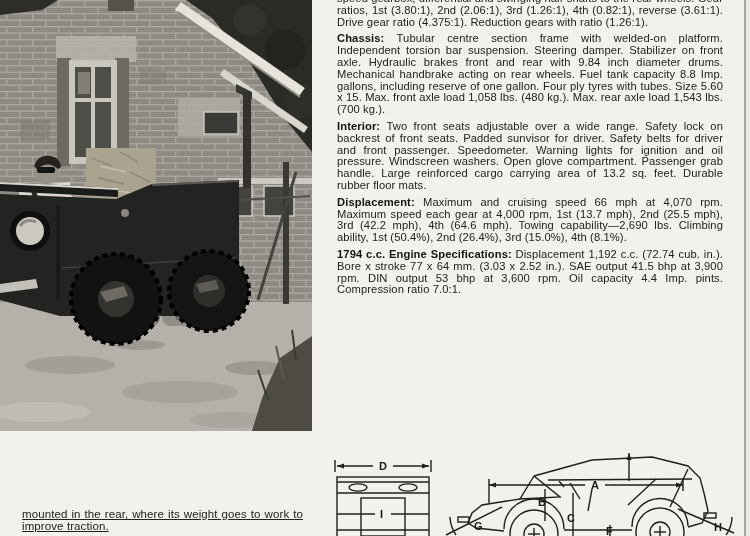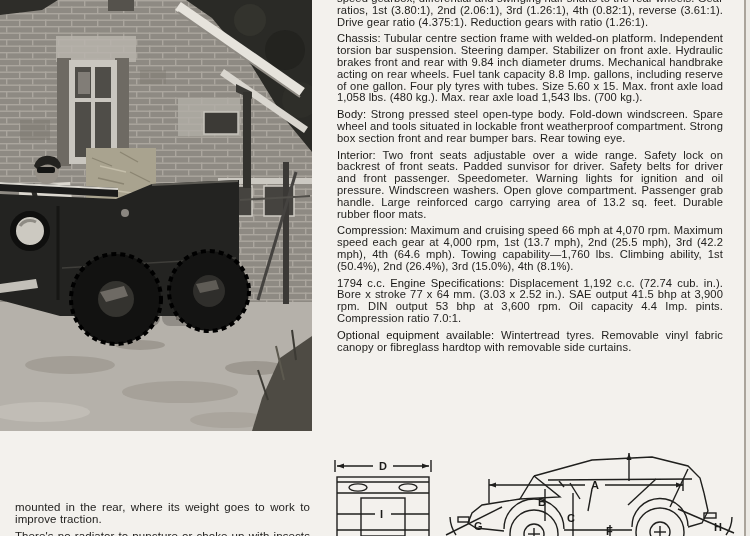--- a/index.html
+++ b/index.html
@@ -9,27 +9,27 @@
     font-family:"Liberation Sans","DejaVu Sans",sans-serif;
     color:#1d1c1a;
   }
   .photo{position:absolute;left:0;top:0;width:312px;height:431px;}
   .spec-col{
     position:absolute;left:337px;top:-7px;width:386px;
     font-size:11.2px;line-height:11.8px;letter-spacing:.1px;
     text-align:justify;color:#232220;
   }
   .spec-col p{margin:0 0 5px 0;}
-  .spec-col b{font-weight:400;color:#161512;}
+  .spec-col b{font-weight:700;color:#161512;}
   .bottom-copy{
     position:absolute;left:10px;top:496px;width:305px;
     font-size:11.5px;line-height:12.2px;letter-spacing:.1px;
     text-align:justify;color:#232220;
   }
-  .bottom-copy p{margin:5px;}
+  .bottom-copy p{margin:12px;text-decoration:underline;}
   .front-diagram{position:absolute;left:331px;top:456px;}
   .side-diagram{position:absolute;left:442px;top:451px;}
   .page-edge{position:absolute;left:744px;top:0;width:2px;height:536px;background:#aaa49b;}
   .edge-paper{position:absolute;left:746px;top:0;width:4px;height:536px;background:#eceae5;}
   svg text.dim{font-family:"Liberation Sans","DejaVu Sans",sans-serif;font-weight:700;font-size:11px;fill:#1b1b19;}
 </style>
 </head>
 <body>
 
 <div class="page">
@@ -175,25 +175,23 @@
       <circle cx="209" cy="291" r="40" fill="#141413"></circle>
       <circle cx="209" cy="291" r="40" fill="none" stroke="#000000" stroke-width="4" stroke-dasharray="5,4"></circle>
       <circle cx="209" cy="291" r="16" fill="#2f2e2b"></circle>
       <polygon points="196,284 216,280 219,289 200,293" fill="#5f5c56"></polygon>
     </g>
   </svg>
 
   <div class="spec-col">
     <p><b></b><span>speed gearbox, differential and swinging half-shafts to the rear wheels. Gear ratios, 1st (3.80:1), 2nd (2.06:1), 3rd (1.26:1), 4th (0.82:1), reverse (3.61:1). Drive gear ratio (4.375:1). Reduction gears with ratio (1.26:1).</span></p>
     <p><b>Chassis:</b><span> Tubular centre section frame with welded-on platform. Independent torsion bar suspension. Steering damper. Stabilizer on front axle. Hydraulic brakes front and rear with 9.84 inch diameter drums. Mechanical handbrake acting on rear wheels. Fuel tank capacity 8.8 Imp. gallons, including reserve of one gallon. Four ply tyres with tubes. Size 5.60 x 15. Max. front axle load 1,058 lbs. (480 kg.). Max. rear axle load 1,543 lbs. (700 kg.).</span></p>
-    <p><b>Body:</b><span> Strong pressed steel open-type body. Fold-down windscreen. Spare wheel and tools situated in lockable front weatherproof compartment. Strong box section front and rear bumper bars. Rear towing eye.</span></p>
     <p><b>Interior:</b><span> Two front seats adjustable over a wide range. Safety lock on backrest of front seats. Padded sunvisor for driver. Safety belts for driver and front passenger. Speedometer. Warning lights for ignition and oil pressure. Windscreen washers. Open glove compartment. Passenger grab handle. Large reinforced cargo carrying area of 13.2 sq. feet. Durable rubber floor mats.</span></p>
-    <p><b>Compression:</b><span> Maximum and cruising speed 66 mph at 4,070 rpm. Maximum speed each gear at 4,000 rpm, 1st (13.7 mph), 2nd (25.5 mph), 3rd (42.2 mph), 4th (64.6 mph). Towing capability—1,760 lbs. Climbing ability, 1st (50.4%), 2nd (26.4%), 3rd (15.0%), 4th (8.1%).</span></p>
+    <p><b>Displacement:</b><span> Maximum and cruising speed 66 mph at 4,070 rpm. Maximum speed each gear at 4,000 rpm, 1st (13.7 mph), 2nd (25.5 mph), 3rd (42.2 mph), 4th (64.6 mph). Towing capability—2,690 lbs. Climbing ability, 1st (50.4%), 2nd (26.4%), 3rd (15.0%), 4th (8.1%).</span></p>
     <p><b>1794 c.c. Engine Specifications:</b><span> Displacement 1,192 c.c. (72.74 cub. in.). Bore x stroke 77 x 64 mm. (3.03 x 2.52 in.). SAE output 41.5 bhp at 3,900 rpm. DIN output 53 bhp at 3,600 rpm. Oil capacity 4.4 Imp. pints. Compression ratio 7.0:1.</span></p>
-    <p><b>Optional equipment available:</b><span> Wintertread tyres. Removable vinyl fabric canopy or fibreglass hardtop with removable side curtains.</span></p>
   </div>
 
   <div class="bottom-copy">
     <p>mounted in the rear, where its weight goes to work to improve traction.</p>
     <p>There's no radiator to puncture or choke up with insects or straw.</p>
   </div>
 
   <svg class="front-diagram" viewBox="0 0 104 80" width="104" height="80">
     <g stroke="#1f1f1d" stroke-width="1.4" fill="none">
       <line x1="4" y1="4" x2="4" y2="16"></line>

